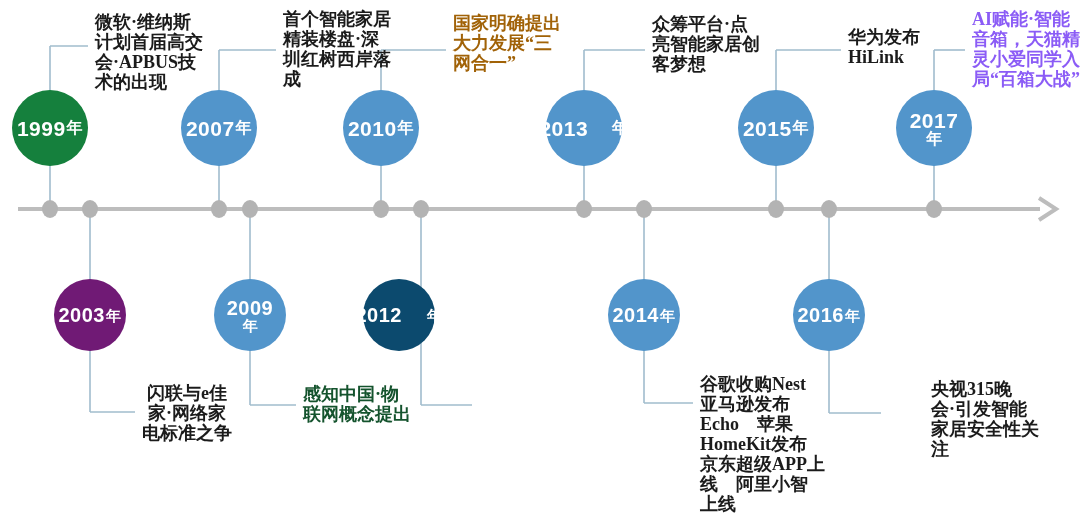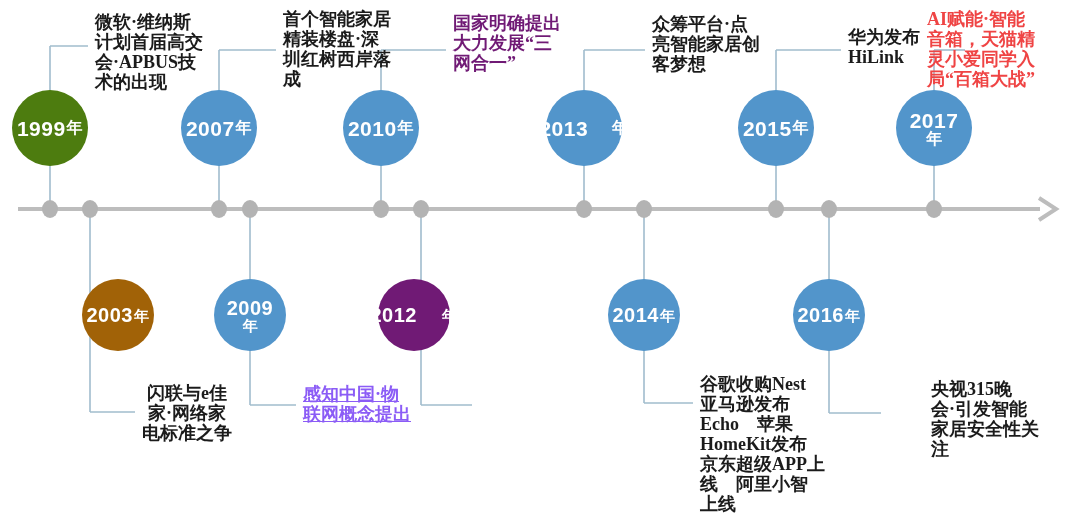--- a/index.html
+++ b/index.html
@@ -79,31 +79,31 @@
       <line x1="829" y1="315" x2="829" y2="209" stroke="#a0bccd" stroke-width="1.6"></line>
       <line x1="829" y1="315" x2="829" y2="413" stroke="#a0bccd" stroke-width="1.6"></line>
       <line x1="829" y1="413" x2="881" y2="413" stroke="#a0bccd" stroke-width="1.6"></line>
       <ellipse cx="829" cy="209" rx="8" ry="9" fill="#b3b3b3"></ellipse>
       <line x1="934" y1="128" x2="934" y2="209" stroke="#a0bccd" stroke-width="1.6"></line>
       <line x1="934" y1="128" x2="934" y2="50" stroke="#a0bccd" stroke-width="1.6"></line>
       <line x1="934" y1="50" x2="965" y2="50" stroke="#a0bccd" stroke-width="1.6"></line>
       <ellipse cx="934" cy="209" rx="8" ry="9" fill="#b3b3b3"></ellipse>
     </svg>
 
-<div class="node top" style="left: 12px; top: 90px; height: 76px; width: 76px; background: #4d7c0f; color: rgb(255, 255, 255);">
+<div class="node top" style="left: 12px; top: 90px; height: 76px; width: 76px; background: #15803d; color: rgb(255, 255, 255);">
       <span class="yr">1999</span>
       <span class="suf">年</span>
     </div>
     <div class="evt" style="left: 95px; top: 12px; color: rgb(27, 27, 27);">
       <div class="ln">微软·维纳斯</div>
       <div class="ln">计划首届高交</div>
       <div class="ln">会·APBUS技</div>
       <div class="ln">术的出现</div>
     </div>
-    <div class="node bottom" style="left: 54px; top: 279px; height: 72px; width: 72px; background: #a16207; color: rgb(255, 255, 255); margin-left: 28px;">
+    <div class="node bottom" style="left: 54px; top: 279px; height: 72px; width: 72px; background: #701a75; color: rgb(255, 255, 255);">
       <span class="yr">2003</span>
       <span class="suf">年</span>
     </div>
     <div class="evt" style="left: 142px; top: 383px; color: rgb(27, 27, 27); text-align: center;">
       <div class="ln">闪联与e佳</div>
       <div class="ln">家·网络家</div>
       <div class="ln">电标准之争</div>
     </div>
     <div class="node top" style="left: 181px; top: 90px; height: 76px; width: 76px; background: rgb(82, 149, 203); color: rgb(255, 255, 255);">
       <span class="yr">2007</span>
@@ -112,34 +112,34 @@
     <div class="evt" style="left: 283px; top: 9px; color: rgb(27, 27, 27);">
       <div class="ln">首个智能家居</div>
       <div class="ln">精装楼盘·深</div>
       <div class="ln">圳红树西岸落</div>
       <div class="ln">成</div>
     </div>
     <div class="node bottom" style="left: 214px; top: 279px; height: 72px; width: 72px; background: rgb(82, 149, 203); color: rgb(255, 255, 255); flex-direction: column;">
       <span class="yr">2009</span>
       <span class="suf">年</span>
     </div>
-    <div class="evt" style="left: 303px; top: 384px; color: #8b5cf6; text-decoration: underline;">
+    <div class="evt" style="left: 303px; top: 384px; color: #14532d;">
       <div class="ln">感知中国·物</div>
       <div class="ln">联网概念提出</div>
     </div>
     <div class="node top" style="left: 343px; top: 90px; height: 76px; width: 76px; background: rgb(82, 149, 203); color: rgb(255, 255, 255);">
       <span class="yr">2010</span>
       <span class="suf">年</span>
     </div>
-    <div class="evt" style="left: 453px; top: 13px; color: #701a75;">
+    <div class="evt" style="left: 453px; top: 13px; color: #a16207;">
       <div class="ln">国家明确提出</div>
       <div class="ln">大力发展“三</div>
       <div class="ln">网合一”</div>
     </div>
-    <div class="node bottom" style="left: 378px; top: 279px; height: 72px; width: 72px; background: #701a75; color: rgb(255, 255, 255); gap: 24px;">
+    <div class="node bottom" style="left: 363px; top: 279px; height: 72px; width: 72px; background: #0c4a6e; color: rgb(255, 255, 255); gap: 24px;">
       <span class="yr">2012</span>
       <span class="suf">年</span>
     </div>
     <div class="node top" style="left: 546px; top: 90px; height: 76px; width: 76px; background: rgb(82, 149, 203); color: rgb(255, 255, 255); gap: 23px;">
       <span class="yr">2013</span>
       <span class="suf">年</span>
     </div>
     <div class="evt" style="left: 652px; top: 14px; color: rgb(27, 27, 27);">
       <div class="ln">众筹平台·点</div>
       <div class="ln">亮智能家居创</div>
@@ -173,19 +173,19 @@
     <div class="evt" style="left: 888px; top: 379px; color: rgb(27, 27, 27); margin-left: 43px;">
       <div class="ln">央视315晚</div>
       <div class="ln">会·引发智能</div>
       <div class="ln">家居安全性关</div>
       <div class="ln">注</div>
     </div>
     <div class="node top" style="left: 896px; top: 90px; height: 76px; width: 76px; background: rgb(82, 149, 203); color: rgb(255, 255, 255); flex-direction: column;">
       <span class="yr">2017</span>
       <span class="suf">年</span>
     </div>
-    <div class="evt" style="left: 927px; top: 9px; color: #ef4444;">
+    <div class="evt" style="left: 972px; top: 9px; color: #8b5cf6;">
       <div class="ln">AI赋能·智能</div>
       <div class="ln">音箱，天猫精</div>
       <div class="ln">灵小爱同学入</div>
       <div class="ln">局“百箱大战”</div>
     </div>
   </div>
 
 </body></html>

